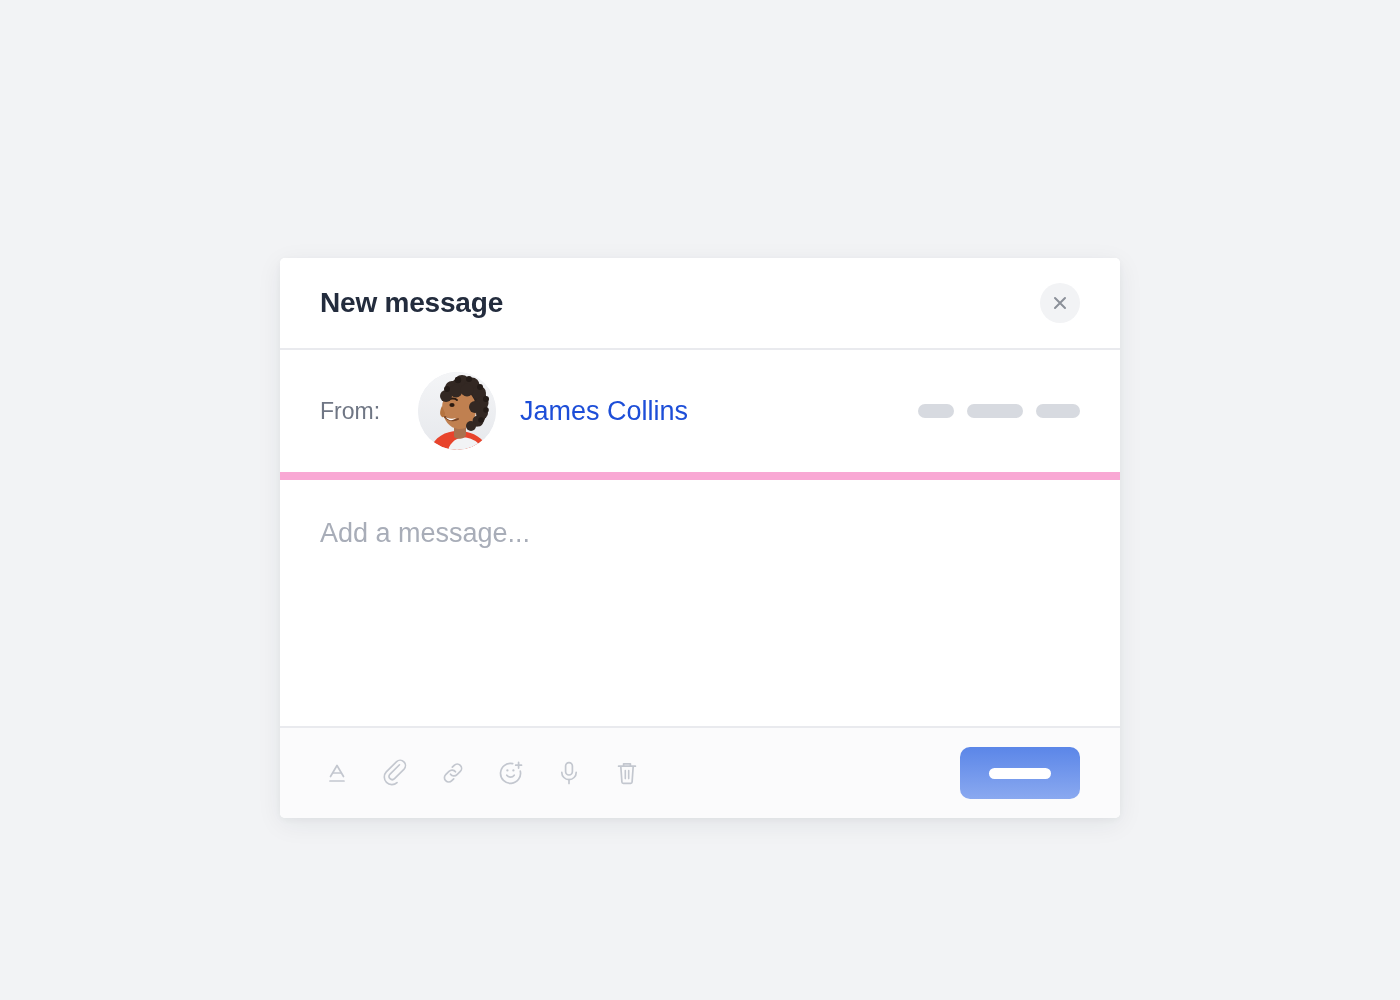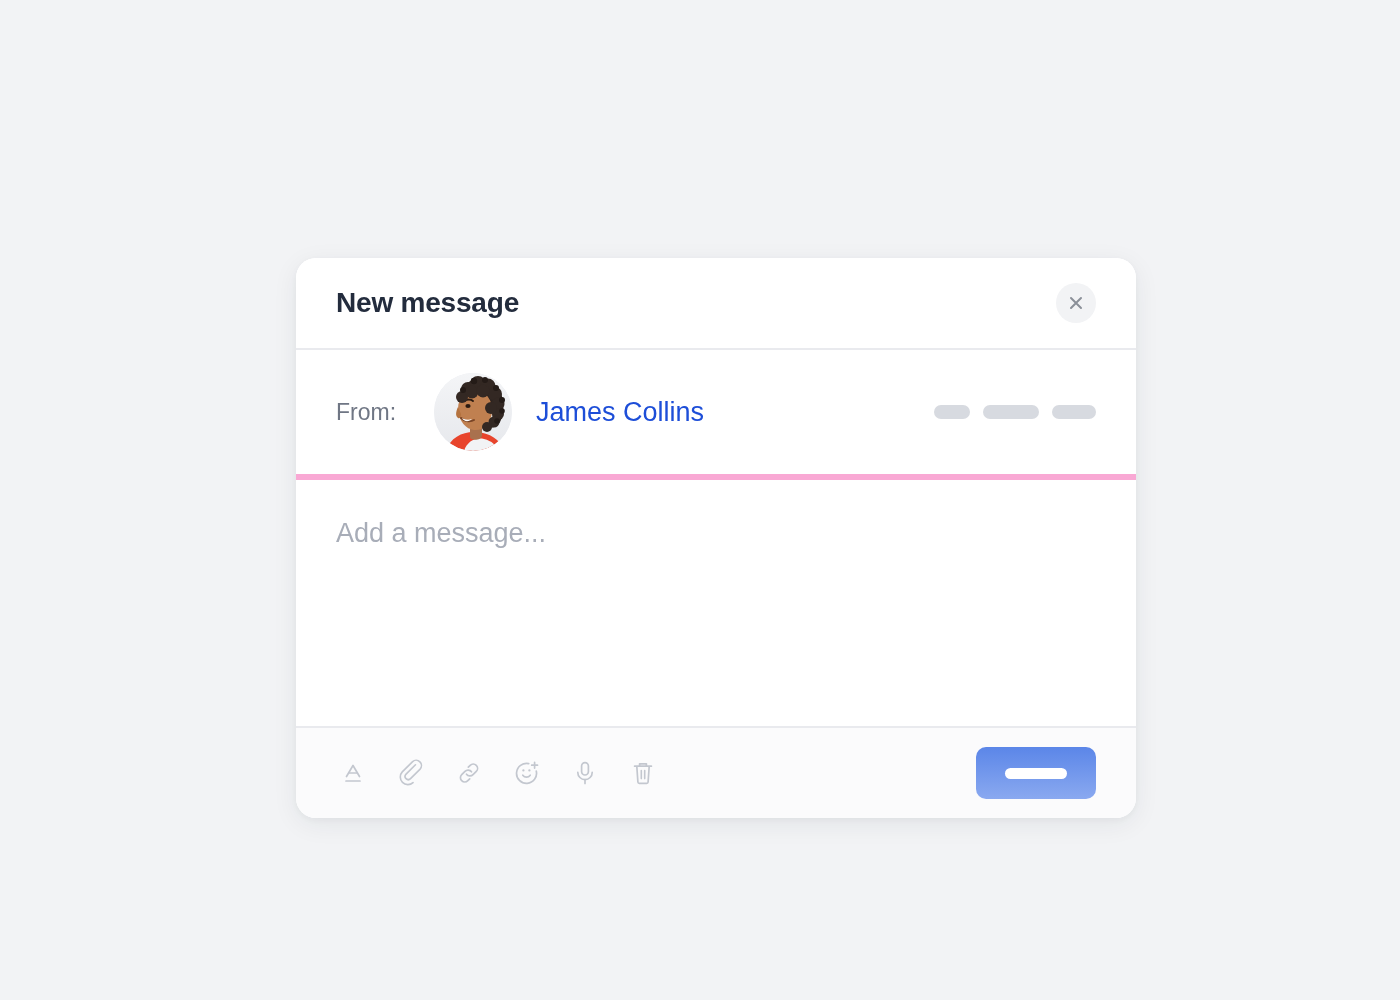--- a/index.html
+++ b/index.html
@@ -16,27 +16,26 @@
   }
 
   
   .compose-card {
     position: absolute;
     left: 280px;
     top: 258px;
     width: 840px;
     height: 560px;
     background: #ffffff;
-    border-radius: 20px;
+    border-radius: 5px;
     box-shadow: 0 6px 26px rgba(30, 40, 60, 0.07),
                 0 2px 6px rgba(30, 40, 60, 0.04);
     overflow: hidden;
     display: flex;
     flex-direction: column;
-    margin-left: 16px;
   }
 
   
   .card-header {
     height: 92px;
     flex: 0 0 92px;
     display: flex;
     align-items: center;
     justify-content: space-between;
     padding: 0 40px;
@@ -65,21 +64,21 @@
   .close-button svg { display: block; }
 
   
   .from-row {
     height: 130px;
     flex: 0 0 130px;
     display: flex;
     align-items: center;
     padding: 0 40px;
     box-sizing: border-box;
-    border-bottom: 6px solid #f9a8d4;
+    border-bottom: 8px solid #f9a8d4;
     background: #ffffff;
   }
   .from-label {
     font-size: 23px;
     color: #6f7684;
     margin-right: 38px;
     white-space: nowrap;
   }
   .avatar {
     width: 78px;

